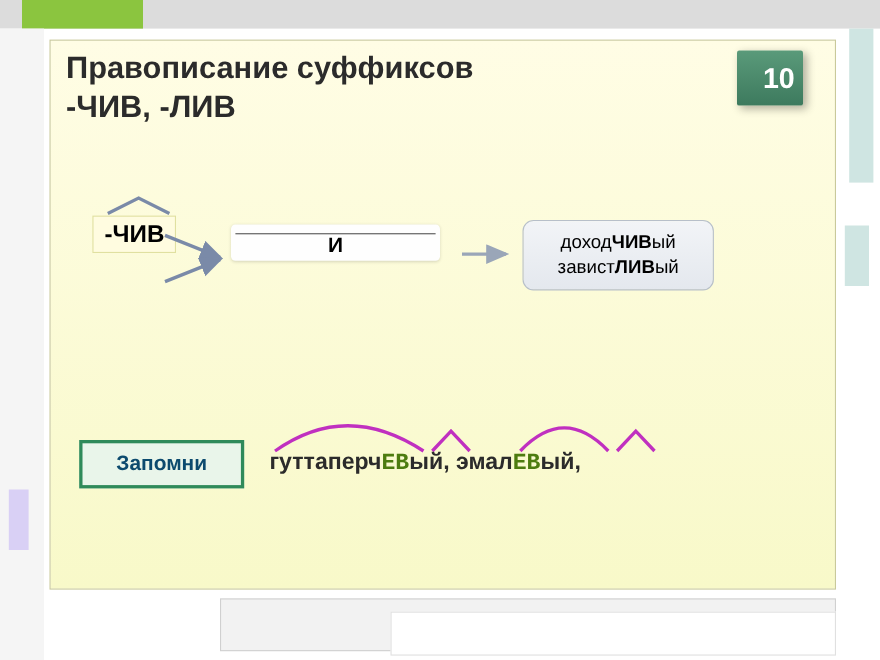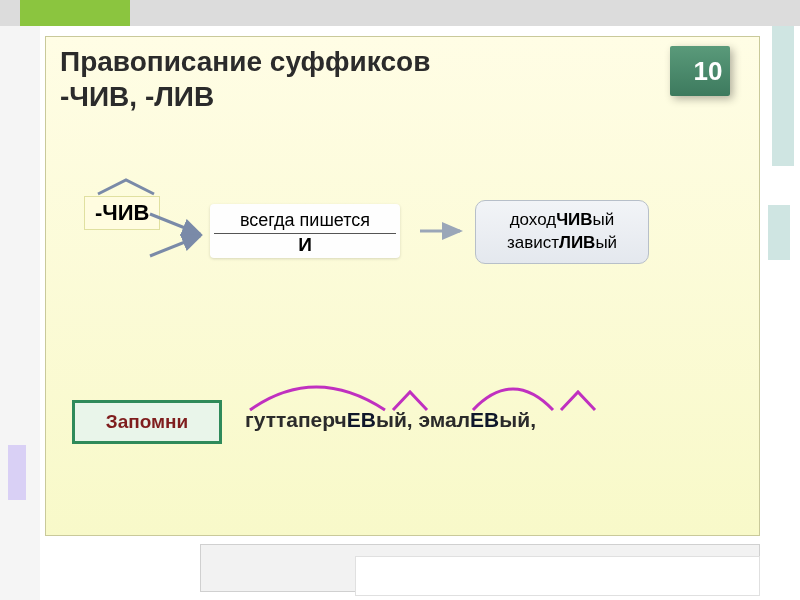--- a/index.html
+++ b/index.html
@@ -109,28 +109,28 @@
     font-size: 17px;
     line-height: 1.35;
   }
   .remember {
     position: absolute; left: 72px; top: 400px;
     width: 150px; height: 44px;
     background: #e9f5ea;
     border: 3px solid #2f8a5a;
     display: flex; align-items: center; justify-content: center;
     font-size: 19px; font-weight: bold;
-    color: #7f1d1d;
+    color: #0c4a6e;
   }
   .exception-row {
     position: absolute; left: 245px; top: 408px;
     font-size: 21px; font-weight: bold;
     color: #2b2b2b;
   }
-  .exception-row .ev { color: #0f172a; }
+  .exception-row .ev { color: #4d7c0f; font-family: Liberation Mono, monospace; }
   .arcs {
     position: absolute; left: 245px; top: 370px;
     width: 430px; height: 40px;
   }
   .bottom-strip {
     position: absolute; left: 200px; bottom: 8px;
     width: 560px; height: 48px;
     background: #f2f2f2;
     border: 1px solid #d0d0d0;
   }
@@ -177,21 +177,20 @@
       <marker id="ah" markerWidth="8" markerHeight="8" refX="6" refY="3" orient="auto">
         <path d="M0,0 L7,3 L0,6 Z" fill="#7a8aa8"></path>
       </marker>
     </defs>
     <line x1="2" y1="8" x2="52" y2="28" stroke="#7a8aa8" stroke-width="3" marker-end="url(#ah)"></line>
     <line x1="2" y1="50" x2="52" y2="30" stroke="#7a8aa8" stroke-width="3" marker-end="url(#ah)"></line>
   </svg>
 </div>
 
 <div class="middle-box">
-  <div>всегда пишется</div>
   <div class="under">И</div>
 </div>
 
 <div class="arrow2">
   <svg width="48" height="18">
     <defs>
       <marker id="ah2" markerWidth="8" markerHeight="8" refX="6" refY="3" orient="auto">
         <path d="M0,0 L7,3 L0,6 Z" fill="#9aa6b8"></path>
       </marker>
     </defs>

